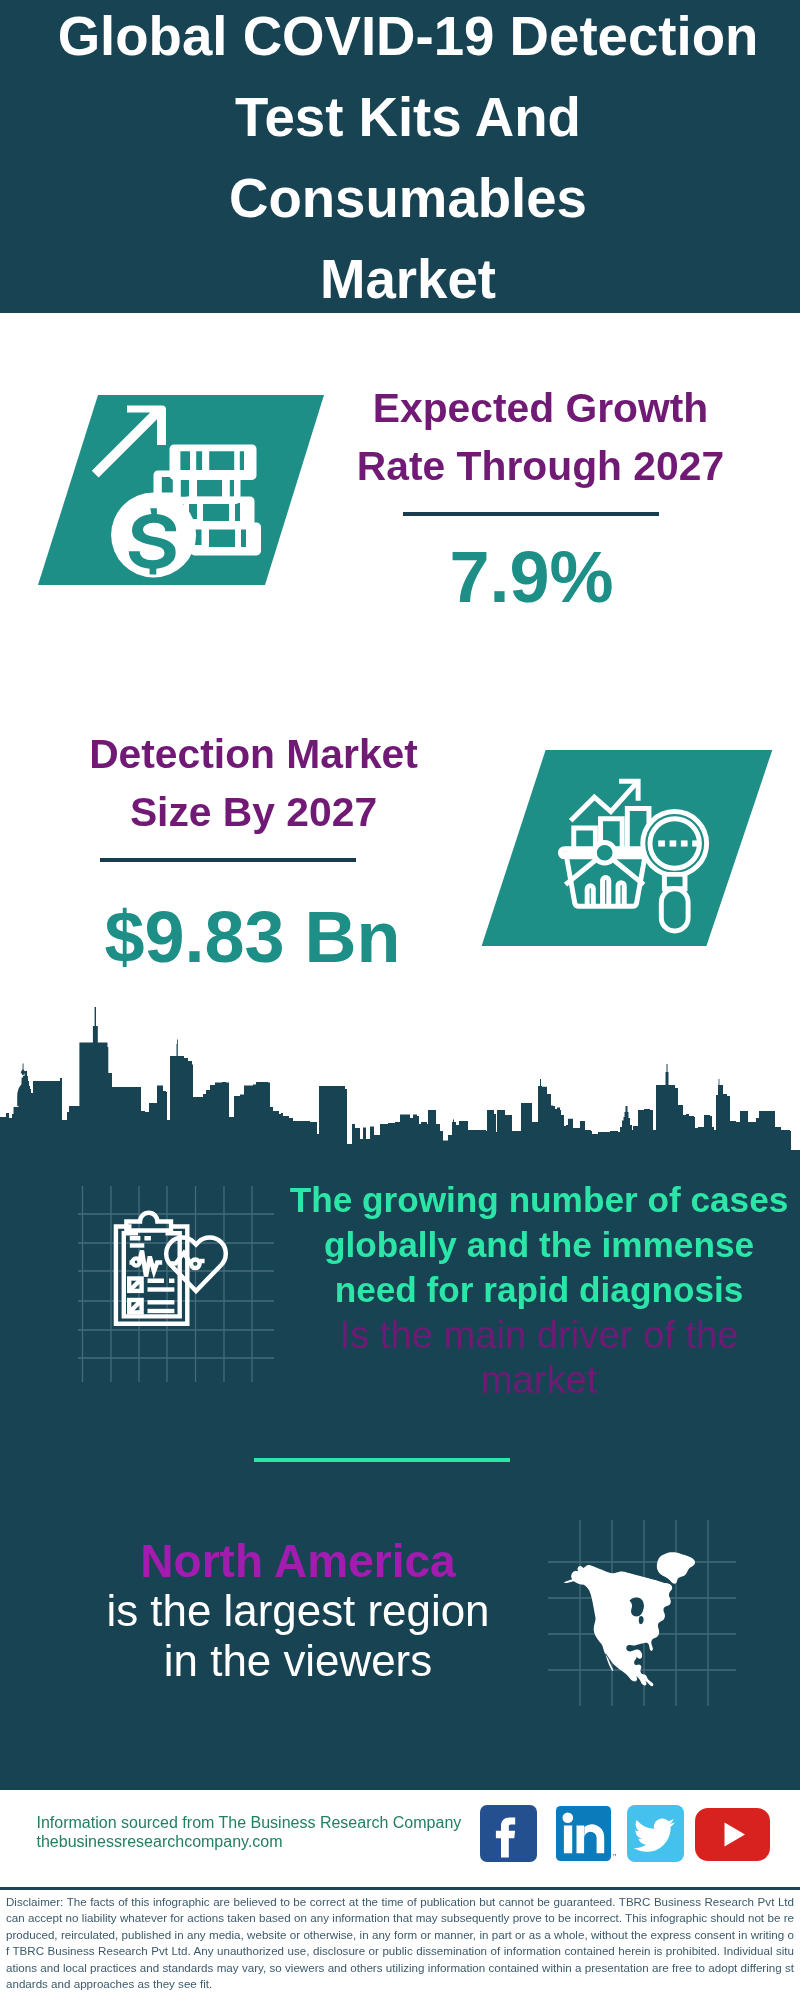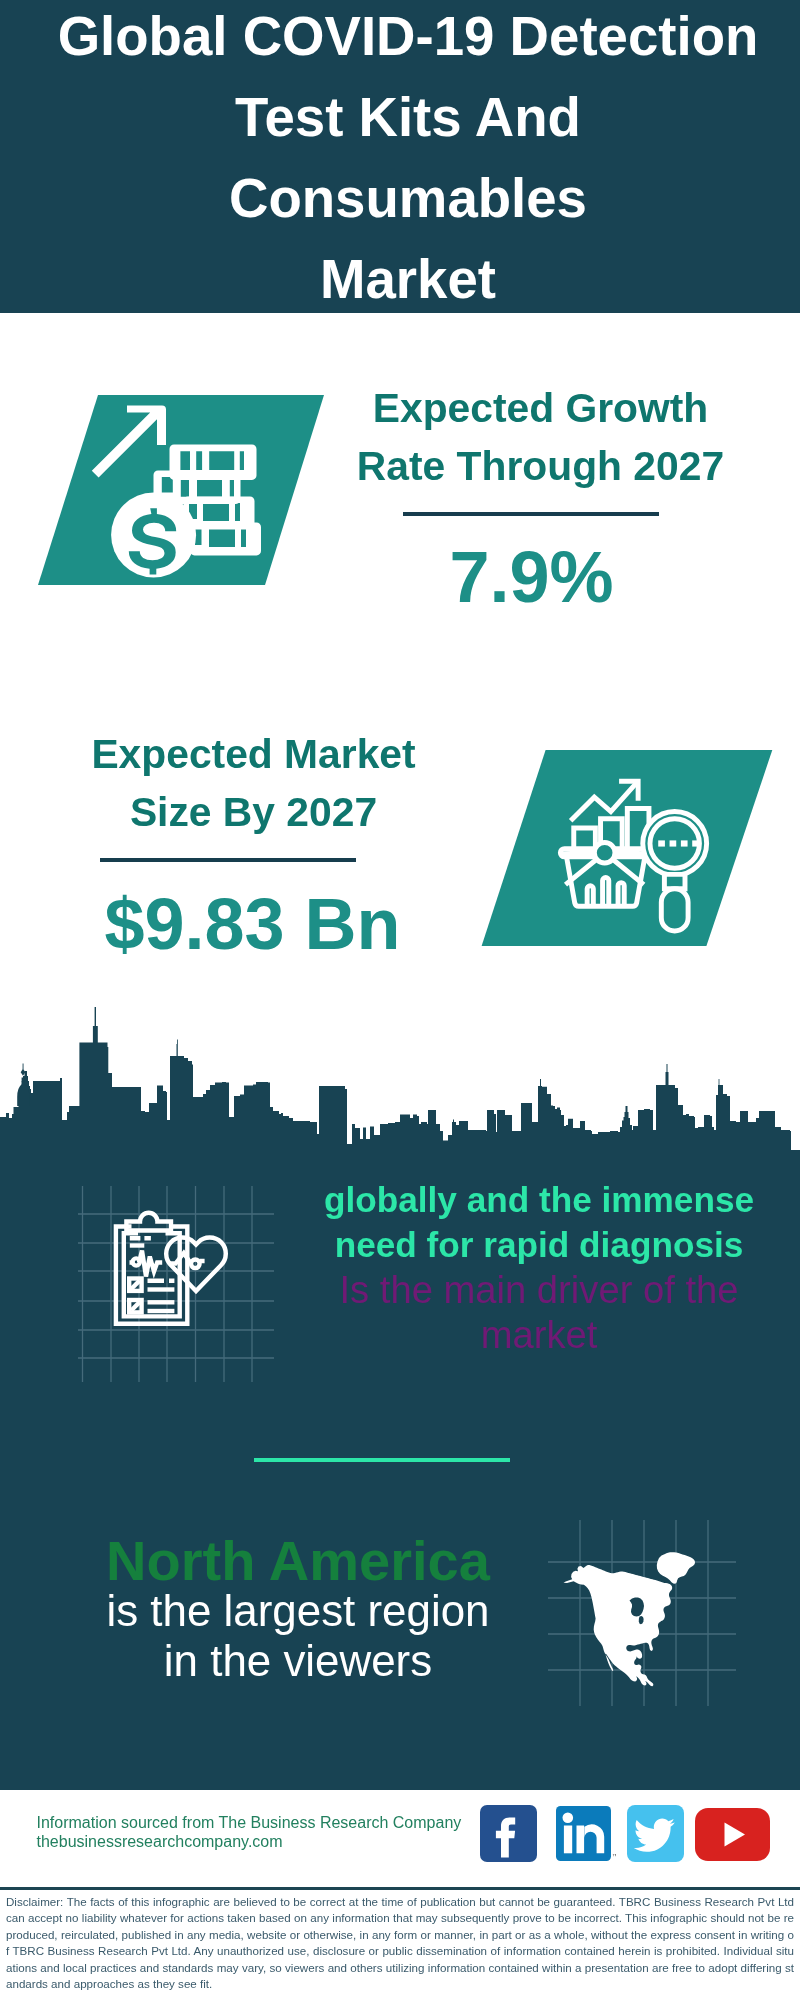--- a/index.html
+++ b/index.html
@@ -6,46 +6,46 @@
   body{width:800px;height:2000px;background:#fff;font-family:"Liberation Sans",sans-serif;overflow:hidden;}
   .page{width:800px;height:1747px;position:relative;background:#fff;text-decoration:underline;}
 
   
   .header{position:absolute;left:0;top:0;width:800px;height:313px;background:#184353;}
   .header .title{position:absolute;left:8px;top:-4px;width:800px;color:#fff;font-weight:bold;
     font-size:54.6px;line-height:81px;text-align:center;padding-top:0px;box-sizing:border-box;}
 
   
   .stat-text{position:absolute;text-align:center;}
-  .stat-label{color:#0f766e;font-weight:bold;font-size:40.8px;line-height:58px;letter-spacing:0px;}
+  .stat-label{color:#701a75;font-weight:bold;font-size:40.8px;line-height:58px;letter-spacing:0px;}
   .stat-rule{height:4px;background:#173d4e;margin:0 auto;}
   .stat-value{color:#1d8f87;font-weight:bold;font-size:72px;line-height:90px;}
 
   #stat1-text{left:303px;top:379px;width:475px;}
   #stat1-text .stat-rule{width:256px;margin-top:17px;margin-left:100px;}
   #stat1-text .stat-value{margin-top:16px;margin-left:-18px;}
   #stat1-icon{position:absolute;left:35px;top:390px;width:310px;height:210px;}
 
   #stat2-text{left:16px;top:725px;width:475px;}
   #stat2-text .stat-rule{width:256px;margin-top:17px;margin-left:84px;}
-  #stat2-text .stat-value{margin-top:17px;margin-left:-2px;}
+  #stat2-text .stat-value{margin-top:30px;margin-left:-2px;}
   #stat2-icon{position:absolute;left:481px;top:748px;width:295px;height:200px;}
 
   
   .dark{position:absolute;left:0;top:1150px;width:800px;height:640px;background:#184353;}
   .skyline{position:absolute;left:0;top:1000px;width:800px;height:190px;}
 
   .drivers{position:absolute;left:287px;top:1177px;width:504px;text-align:center;}
   .drivers .hl{color:#2ce6a8;font-weight:bold;font-size:35.2px;line-height:45px;}
   .drivers .sub{color:#701a75;font-weight:normal;font-size:38.2px;line-height:45px;}
   .driver-icon{position:absolute;left:78px;top:1186px;width:196px;height:196px;}
   .mid-rule{position:absolute;left:254px;top:1458px;width:256px;height:4px;background:#2ce6a8;}
 
   .region{position:absolute;left:36px;top:1536px;width:524px;text-align:center;}
-  .region .hl{color:#15803d;font-weight:bold;font-size:56px;line-height:50px;}
+  .region .hl{color:#a21caf;font-weight:bold;font-size:46px;line-height:50px;}
   .region .sub{color:#fff;font-size:43.9px;line-height:50px;}
   .region-icon{position:absolute;left:548px;top:1520px;width:188px;height:186px;}
 
   
   .footer{position:absolute;left:0;top:1790px;width:800px;height:210px;background:#fff;}
   .src{position:absolute;left:36.5px;top:24px;width:460px;color:#22805f;font-size:16px;line-height:18.5px;white-space:nowrap;}
   .social{position:absolute;}
   #fb{left:480px;top:15px;width:57px;height:57px;}
   #li{left:556px;top:16px;width:55px;height:55px;}
   #tw{left:627px;top:15px;width:57px;height:57px;}
@@ -97,21 +97,21 @@
     <div class="stat-label">
       <div>Expected Growth</div>
       <div>Rate Through 2027</div>
     </div>
     <div class="stat-rule"></div>
     <div class="stat-value">7.9%</div>
   </div>
 
   <div class="stat-text" id="stat2-text">
     <div class="stat-label">
-      <div>Expected Market</div>
+      <div>Detection Market</div>
       <div>Size By 2027</div>
     </div>
     <div class="stat-rule"></div>
     <div class="stat-value">$9.83 Bn</div>
   </div>
   <div id="stat2-icon">
     <svg viewBox="0 0 295 200" width="295" height="200" xmlns="http://www.w3.org/2000/svg">
       <polygon points="64.6,2 291.3,2 225.4,198 0.6,198" fill="#1d8f87"></polygon>
       <g transform="translate(-2,10) scale(1.03)" fill="none" stroke="#ffffff" stroke-width="4.8" stroke-linejoin="miter" stroke-linecap="butt">
 
@@ -186,20 +186,21 @@
         <path d="M69.5,125 h26.9"></path>
 
         <path d="M118,105 l-25,-25.8 a16.3,16.3 0 0 1 -0.3,-22.8 a16.3,16.3 0 0 1 23.2,0 l2.1,2.2 l2.1,-2.2 a16.3,16.3 0 0 1 23.2,0 a16.3,16.3 0 0 1 -0.3,22.8 z"></path>
         <path d="M90.8,77.5 h6.7 l8.3,-10.5 7.5,11.3 M121.6,75 h5"></path>
         <circle cx="117.3" cy="77.8" r="4.3" fill="none"></circle>
       </g>
     </svg>
   </div>
   <div class="drivers">
     <div class="hl">
+      <div>The growing number of cases</div>
       <div>globally and the immense</div>
       <div>need for rapid diagnosis</div>
     </div>
     <div class="sub">
       <div>Is the main driver of the</div>
       <div>market</div>
     </div>
   </div>
   <div class="mid-rule"></div>
 

